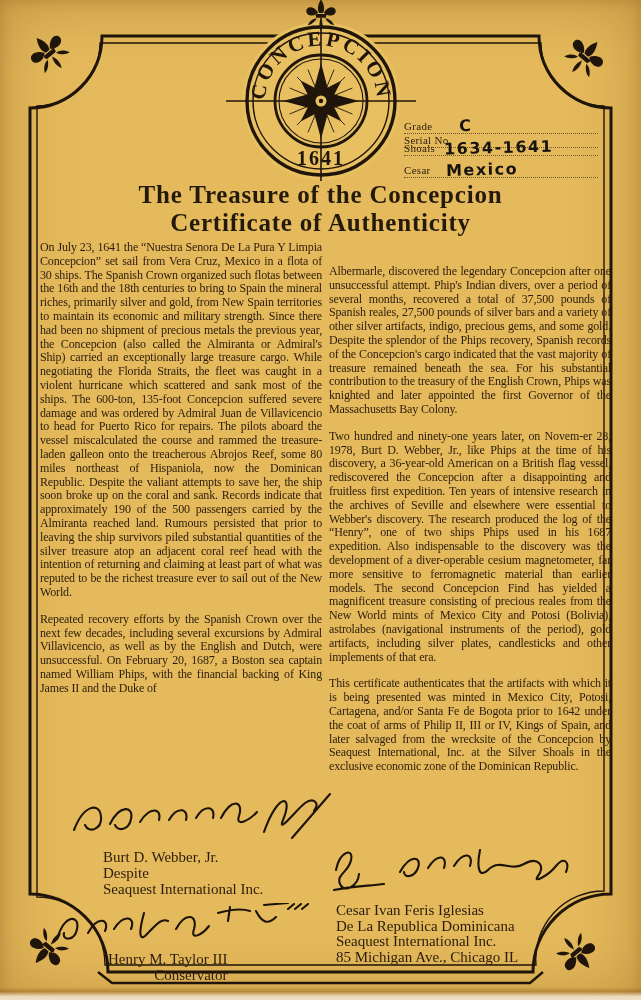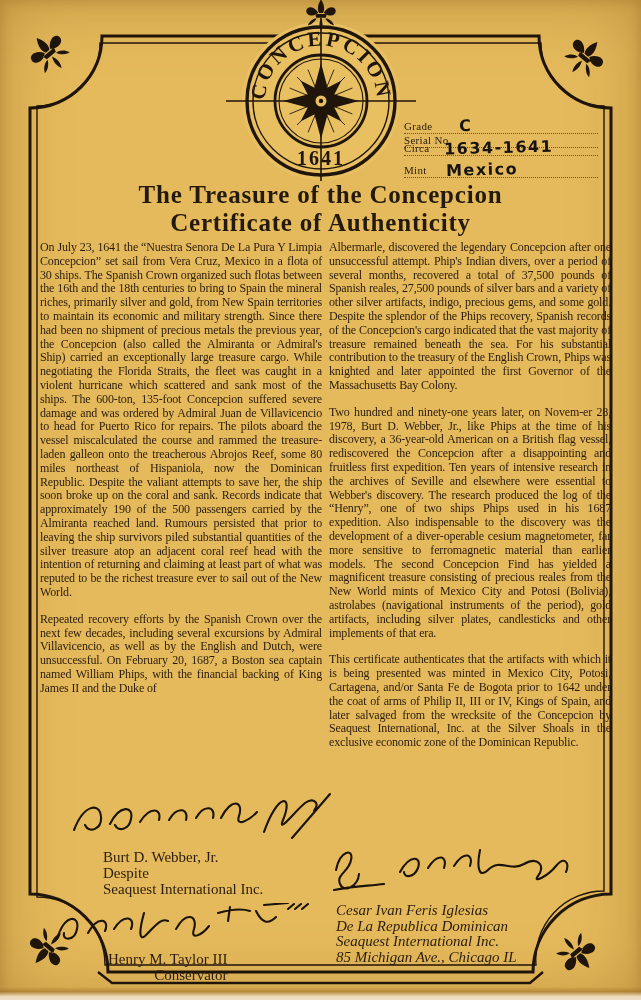--- a/index.html
+++ b/index.html
@@ -18,21 +18,21 @@
   .scan-edge{position:absolute;left:0;right:0;bottom:0;height:13px;
     background:linear-gradient(to bottom, rgba(120,75,15,0) 0%, rgba(120,75,15,.30) 35%, #ecd9ba 72%, #f0e0c6 100%);}
   svg.overlay{position:absolute;left:0;top:0;}
   .title{position:absolute;left:0;right:0;text-align:center;color:#241a0c;font-weight:bold;}
   .title-l1{top:181px;font-size:25px;letter-spacing:.8px;}
   .title-l2{top:209px;font-size:25px;letter-spacing:.8px;}
   .col{position:absolute;top:241px;width:282px;text-align:justify;color:#2b1c0d;
        font-size:12px;line-height:13.8px;letter-spacing:-.15px;}
   .col p{margin:0 0 13px 0;}
   .col-left{left:40px;}
-  .col-right{left:329px;}
+  .col-right{left:329px;margin-top:24px;}
   .fields{position:absolute;left:404px;top:94px;width:194px;font-size:11px;color:#2b1c0d;}
   .frow{position:absolute;left:0;right:0;border-bottom:1.2px dotted #6f5628;}
   .frow .flabel{position:absolute;left:0;bottom:1px;letter-spacing:.3px;}
   .frow .fvalue{position:absolute;bottom:-2px;font-family:"DejaVu Sans",sans-serif;
     font-weight:bold;font-size:16px;color:#171310;transform:rotate(-1.5deg);letter-spacing:1.5px;white-space:nowrap;}
   .sigtext{position:absolute;color:#2b1c0d;font-size:15px;line-height:16px;}
   .sigtext.tight{line-height:15.5px;}
   .sigsvg{position:absolute;}
   .sigsvg path{fill:none;stroke:#1c140a;stroke-width:2.1;stroke-linecap:round;}
 </style>
@@ -91,25 +91,25 @@
   <div class="fields">
     <div class="frow" style="top:0;height:17px;margin-top:36px;">
       <span class="flabel">Serial No.</span>
       <span class="fvalue" style="left:70px;"></span>
     </div>
     <div class="frow" style="top:17px;height:22px;">
       <span class="flabel">Grade</span>
       <span class="fvalue" style="left:55px;">C</span>
     </div>
     <div class="frow" style="top:39px;height:22px;">
-      <span class="flabel">Circa</span>
+      <span class="flabel">Shoals</span>
       <span class="fvalue" style="left:40px;">1634-1641</span>
     </div>
     <div class="frow" style="top:61px;height:22px;">
-      <span class="flabel">Mint</span>
+      <span class="flabel">Cesar</span>
       <span class="fvalue" style="left:42px;">Mexico</span>
     </div>
   </div>
 
   <div class="title title-l2">Certificate of Authenticity</div>
   <div class="title title-l1">The Treasure of the Concepcion</div>
 
   <div class="col col-left">
     <p>On July 23, 1641 the “Nuestra Senora De La Pura Y Limpia Concepcion” set sail from Vera Cruz, Mexico in a flota of 30 ships. The Spanish Crown organized such flotas between the 16th and the 18th centuries to bring to Spain the mineral riches, primarily silver and gold, from New Spain territories to maintain its economic and military strength. Since there had been no shipment of precious metals the previous year, the Concepcion (also called the Almiranta or Admiral's Ship) carried an exceptionally large treasure cargo. While negotiating the Florida Straits, the fleet was caught in a violent hurricane which scattered and sank most of the ships. The 600-ton, 135-foot Concepcion suffered severe damage and was ordered by Admiral Juan de Villavicencio to head for Puerto Rico for repairs. The pilots aboard the vessel miscalculated the course and rammed the treasure-laden galleon onto the treacherous Abrojos Reef, some 80 miles northeast of Hispaniola, now the Dominican Republic. Despite the valiant attempts to save her, the ship soon broke up on the coral and sank. Records indicate that approximately 190 of the 500 passengers carried by the Almiranta reached land. Rumours persisted that prior to leaving the ship survivors piled substantial quantities of the silver treasure atop an adjacent coral reef head with the intention of returning and claiming at least part of what was reputed to be the richest treasure ever to sail out of the New World.</p>
     <p>Repeated recovery efforts by the Spanish Crown over the next few decades, including several excursions by Admiral Villavicencio, as well as by the English and Dutch, were unsuccessful. On February 20, 1687, a Boston sea captain named William Phips, with the financial backing of King James II and the Duke of</p>
@@ -133,21 +133,21 @@
     <path d="M5,36 C13,10 28,12 25,26 C23,38 10,38 12,30 M36,30 C46,12 58,16 53,28 M62,26 C72,10 84,14 79,26 M92,10 C87,28 87,38 93,33 C101,26 108,14 116,18 M124,26 C134,8 146,12 142,26 C138,38 150,32 157,23 M166,10 C180,6 192,6 198,8 M178,4 L176,18 M204,8 C210,20 216,22 224,14 M212,2 L236,0 M236,6 L242,1 M243,6 L249,1 M250,6 L256,1"></path>
   </svg>
   <div class="sigtext" style="left:108px;top:951px;text-align:right;">
     <div>Henry M. Taylor III</div>
     <div>Conservator</div>
   </div>
 
   <svg class="sigsvg" style="left:328px;top:842px;" width="250" height="62" viewBox="0 0 250 62">
     <path d="M8,28 C12,8 26,6 23,18 C21,30 8,32 12,42 C16,52 30,44 31,32 M6,48 C24,44 40,44 56,42 M72,30 C82,12 94,14 90,26 C86,36 76,36 76,30 M100,26 C110,10 120,14 116,26 M126,24 C136,8 146,12 142,24 M152,8 C148,28 152,36 160,28 C172,16 182,30 196,22 C210,14 218,24 210,34 C204,42 220,34 228,24 C236,14 242,20 238,30"></path>
   </svg>
-  <div class="sigtext tight" style="left:336px;top:903px;font-style:italic;">
+  <div class="sigtext tight" style="left:336px;top:903px;">
     <div>Cesar Ivan Feris Iglesias</div>
-    <div>De La Republica Dominican</div>
+    <div>De La Republica Dominicana</div>
     <div>Seaquest International Inc.</div>
     <div>85 Michigan Ave., Chicago IL</div>
   </div>
 
   <div class="scan-edge"></div>
 </div>
 
 </body></html>

